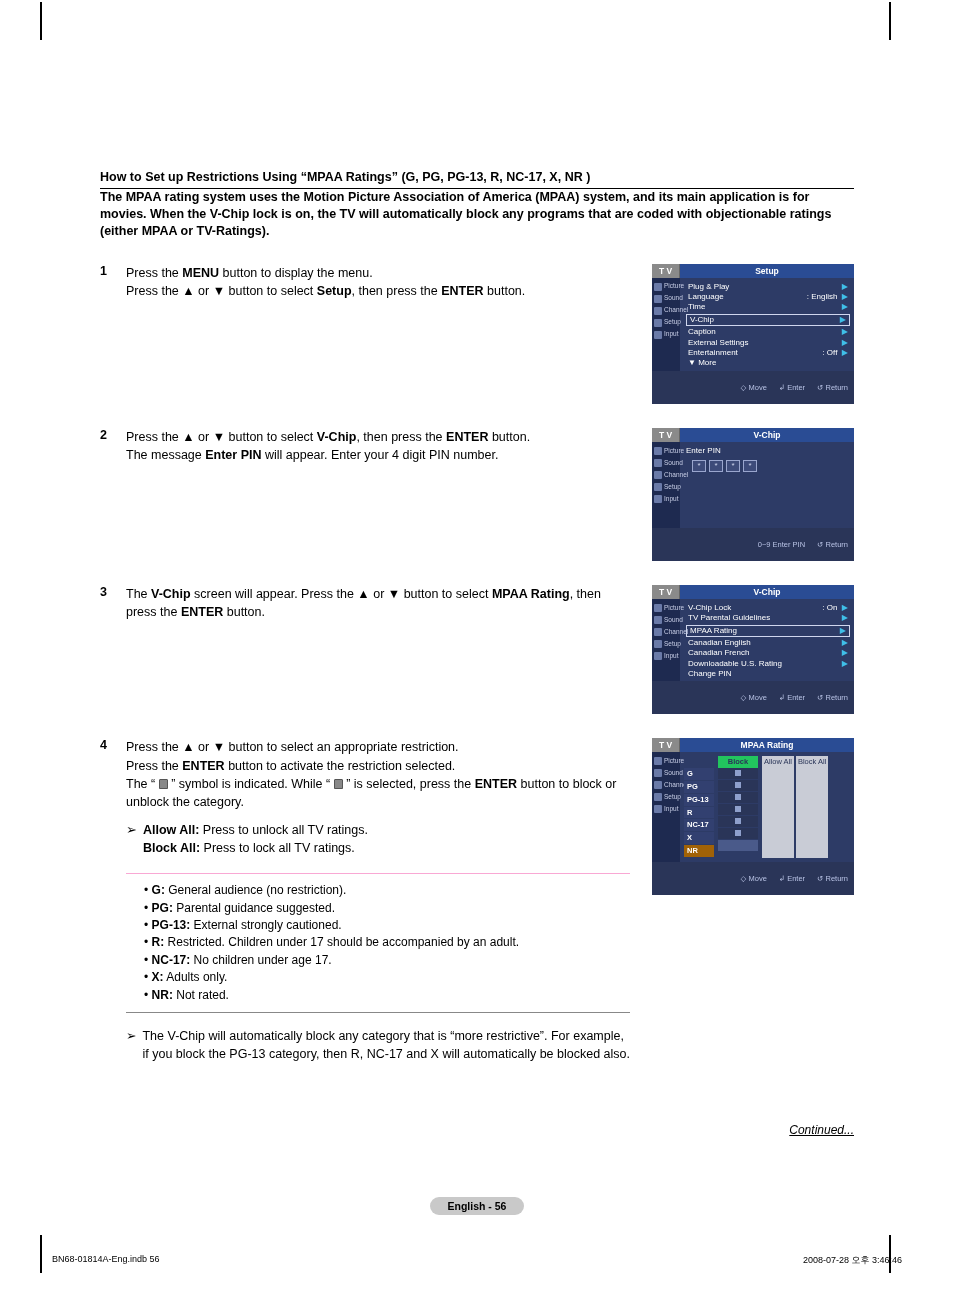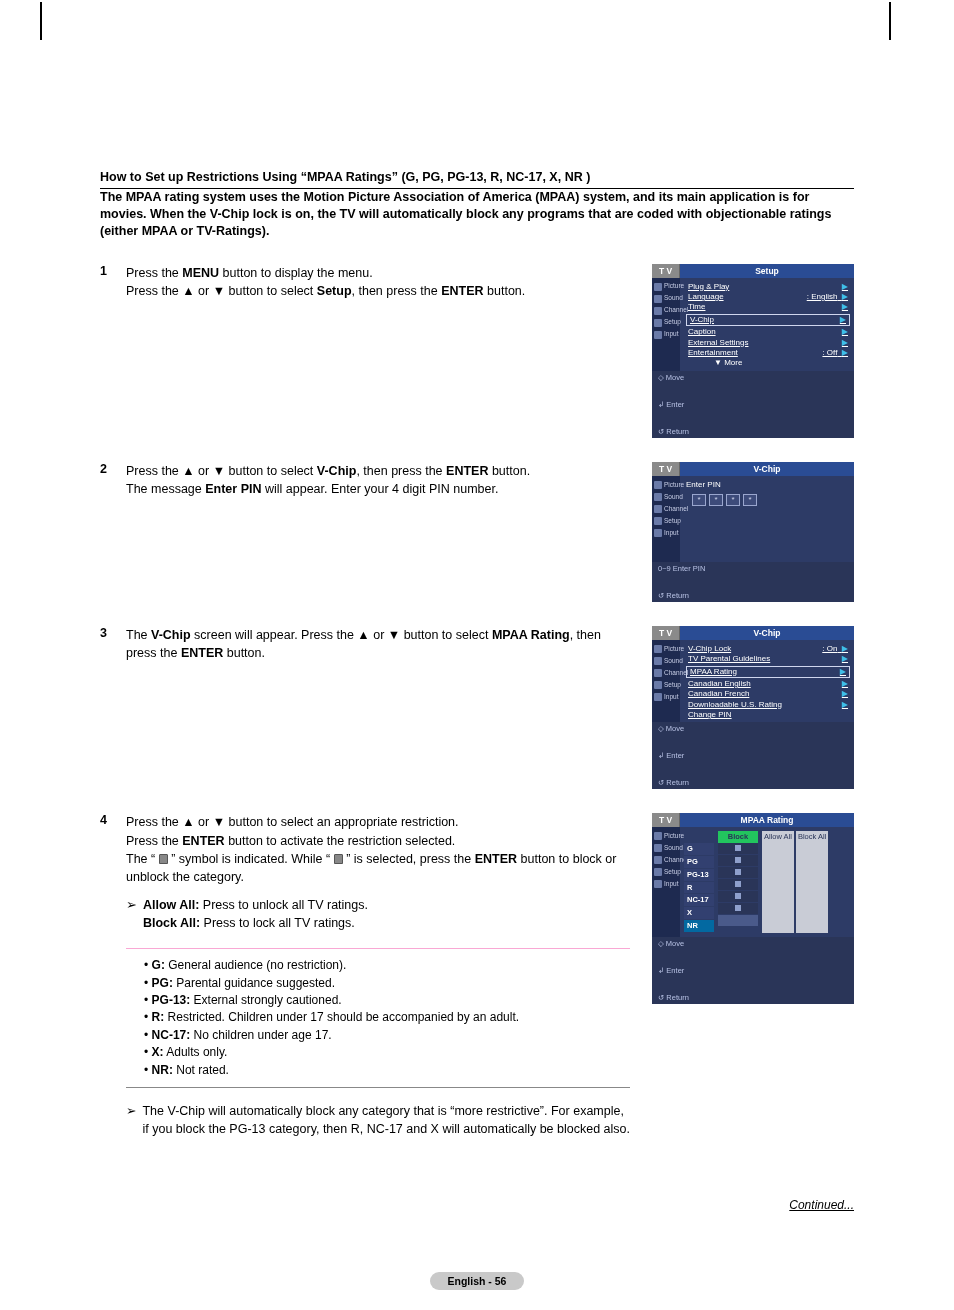--- a/index.html
+++ b/index.html
@@ -137,41 +137,39 @@
     color: #fff;
     padding: 4px 4px 2px 6px;
     font-size: 8px;
     line-height: 1.3;
   }
   .osd-main .row {
     display: flex;
     justify-content: space-between;
     align-items: flex-start;
     padding: 0 2px;
-    text-decoration: underline;
   }
   .osd-main .row .tri {
     color: #3fbfe8;
     font-size: 8px;
   }
   .osd-main .boxed {
     border: 1px solid #cfd6ee;
     padding: 0 3px;
     margin: 1px 0;
   }
-  .osd-main .more { font-size: 8px; padding-left: 2px; margin-left: 26px; }
+  .osd-main .more { font-size: 8px; padding-left: 2px; }
   .osd-foot {
     display: flex;
     justify-content: flex-end;
-    gap: 18px;
+    gap: 12px;
     background: #2a3558;
     color: #b8c2e4;
-    padding: 2px 6px;
+    padding: 12px 6px;
     font-size: 7.5px;
-    flex-direction: column;
   }
   .pin-boxes {
     display: flex;
     gap: 3px;
     margin: 4px 0 20px 6px;
   }
   .pin-boxes span {
     width: 14px; height: 12px;
     border: 1px solid #9aa6ce;
     background: #3d4b7a;
@@ -540,21 +538,21 @@
         <div class="osd-main" style="padding:4px;">
           <div class="mpaa-grid">
             <div class="mpaa-col1">
               <div style="height:12px;"></div>
               <div class="mpaa-cell bold">G</div>
               <div class="mpaa-cell bold">PG</div>
               <div class="mpaa-cell bold">PG-13</div>
               <div class="mpaa-cell bold">R</div>
               <div class="mpaa-cell bold">NC-17</div>
               <div class="mpaa-cell bold">X</div>
-              <div class="mpaa-cell bold" style="background:#0369a1;">NR</div>
+              <div class="mpaa-cell bold" style="background:#a16207;">NR</div>
             </div>
             <div class="mpaa-col2">
               <div class="mpaa-hdr">Block</div>
               <div class="mpaa-lockcell"><span class="mini-lock"></span></div>
               <div class="mpaa-lockcell"><span class="mini-lock"></span></div>
               <div class="mpaa-lockcell"><span class="mini-lock"></span></div>
               <div class="mpaa-lockcell"><span class="mini-lock"></span></div>
               <div class="mpaa-lockcell"><span class="mini-lock"></span></div>
               <div class="mpaa-lockcell"><span class="mini-lock"></span></div>
               <div class="mpaa-lockcell" style="background:#4a5a8a;"></div>

